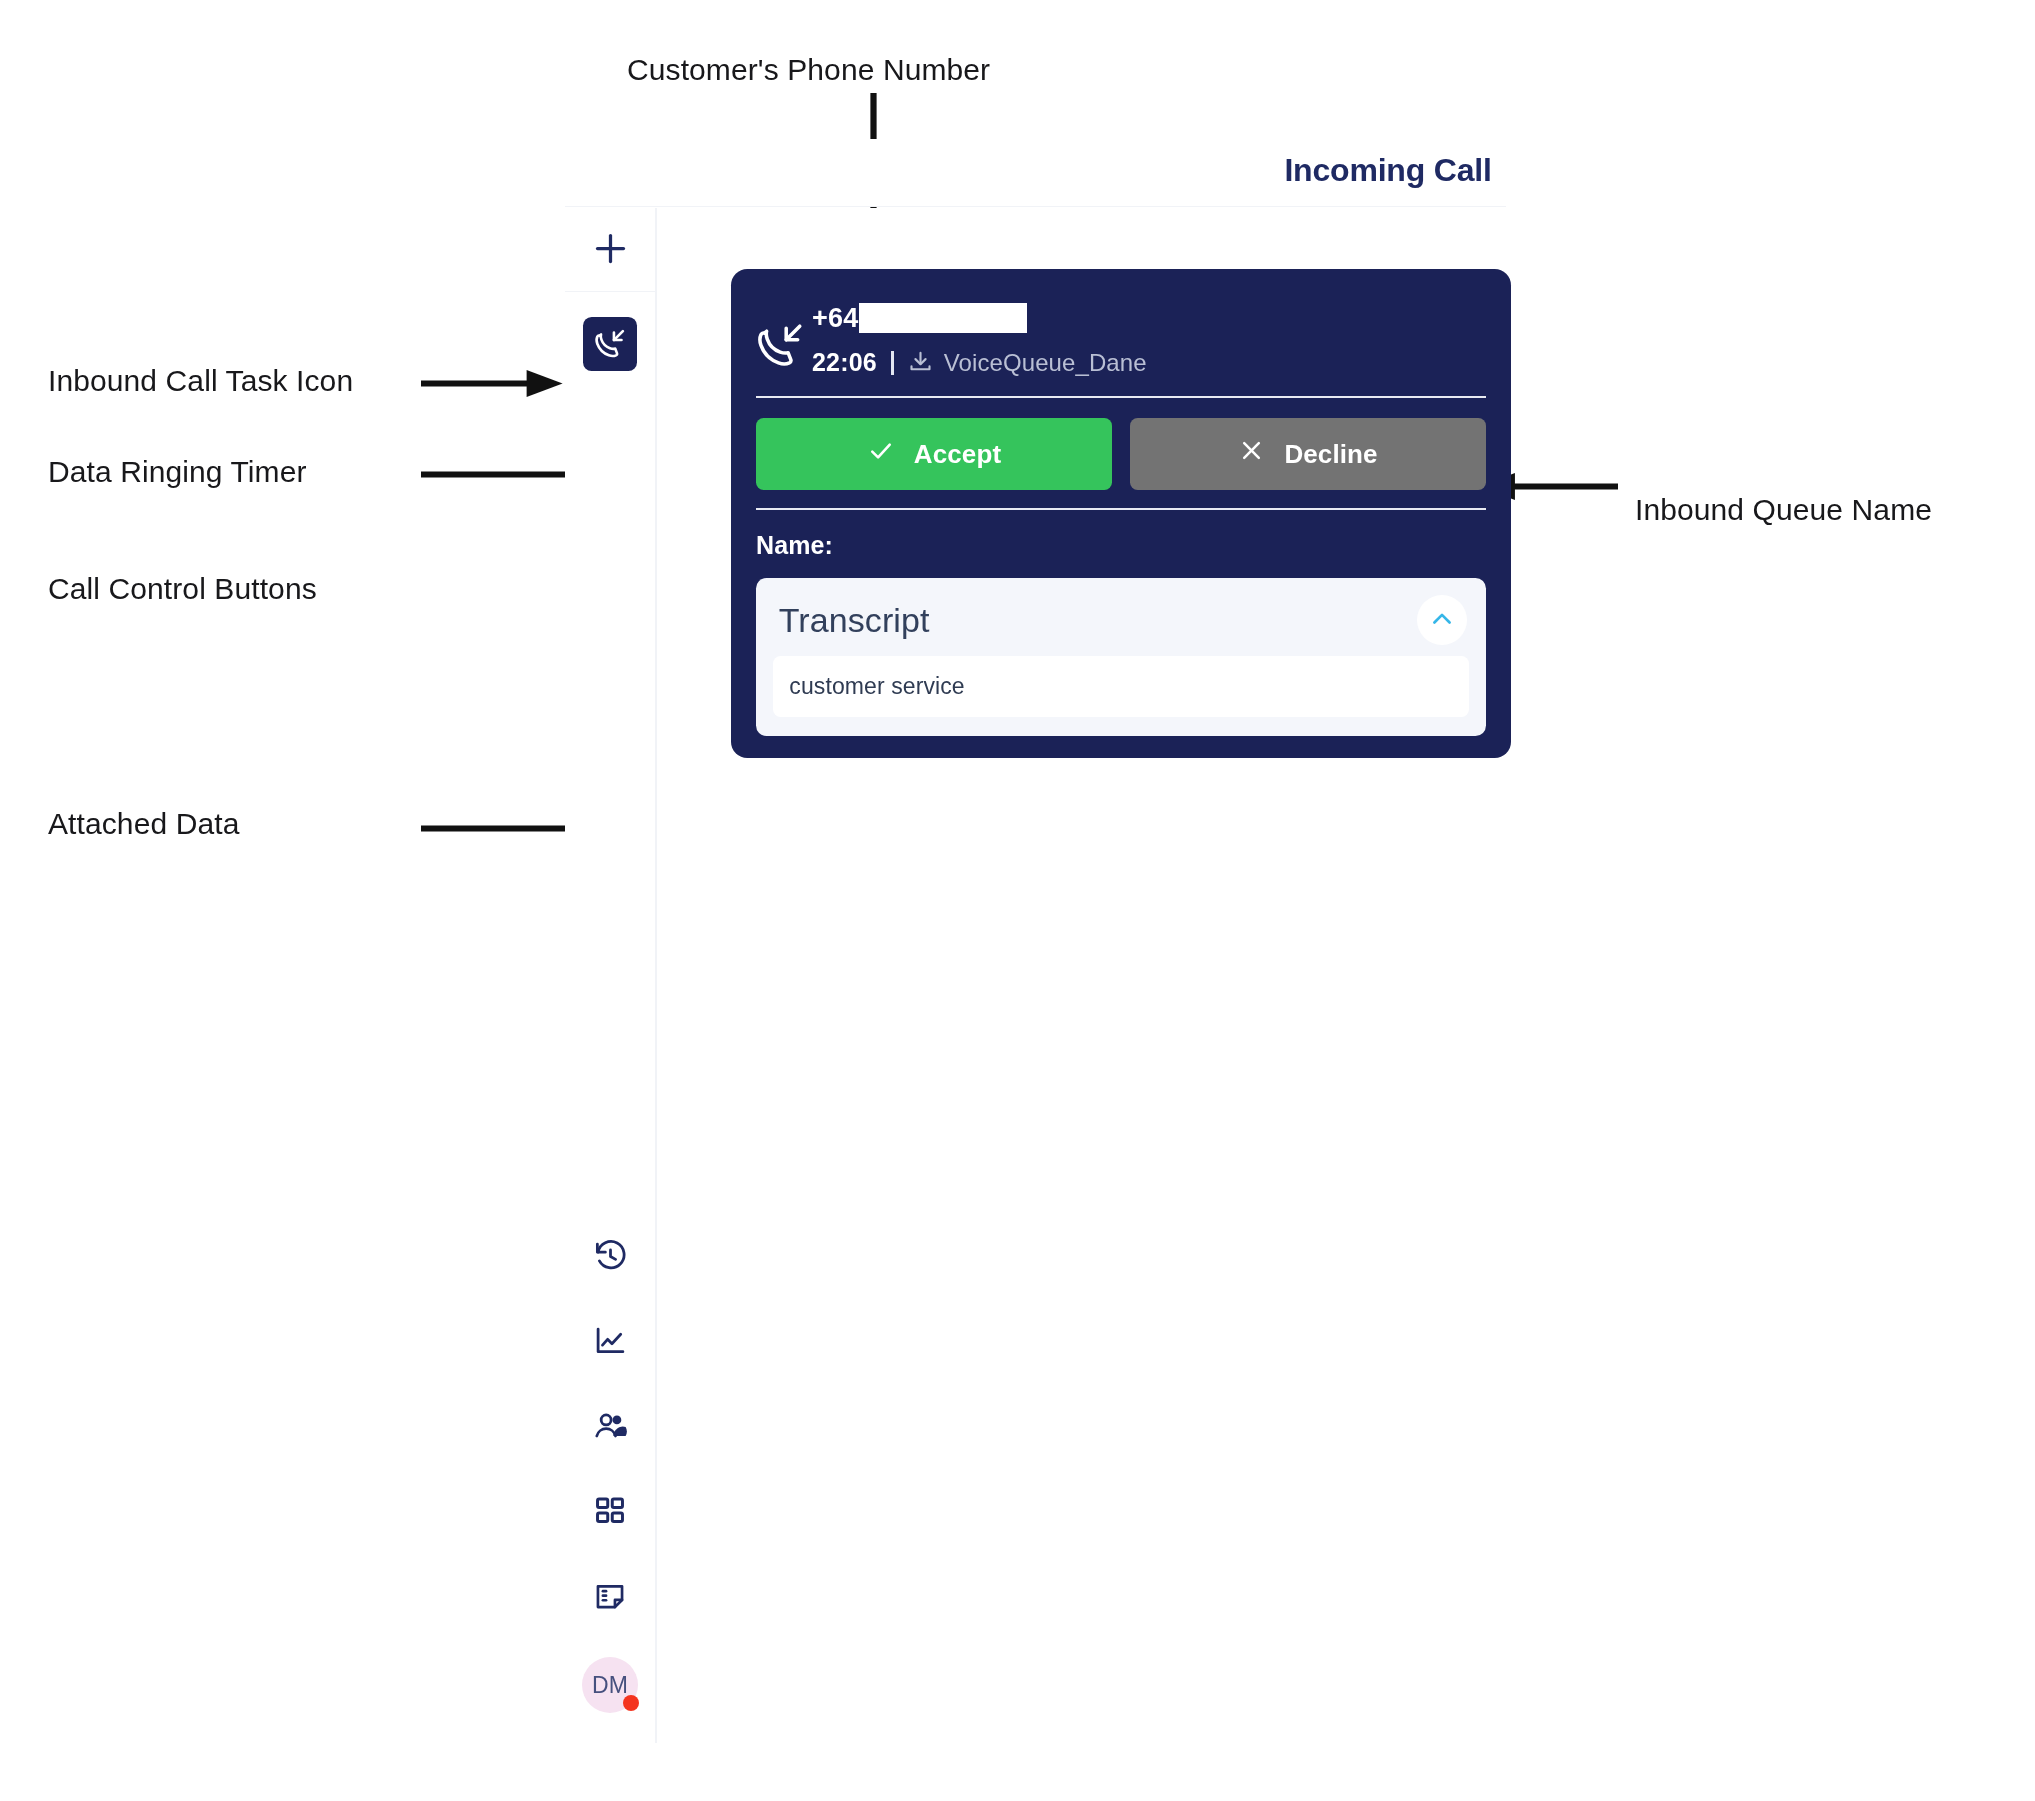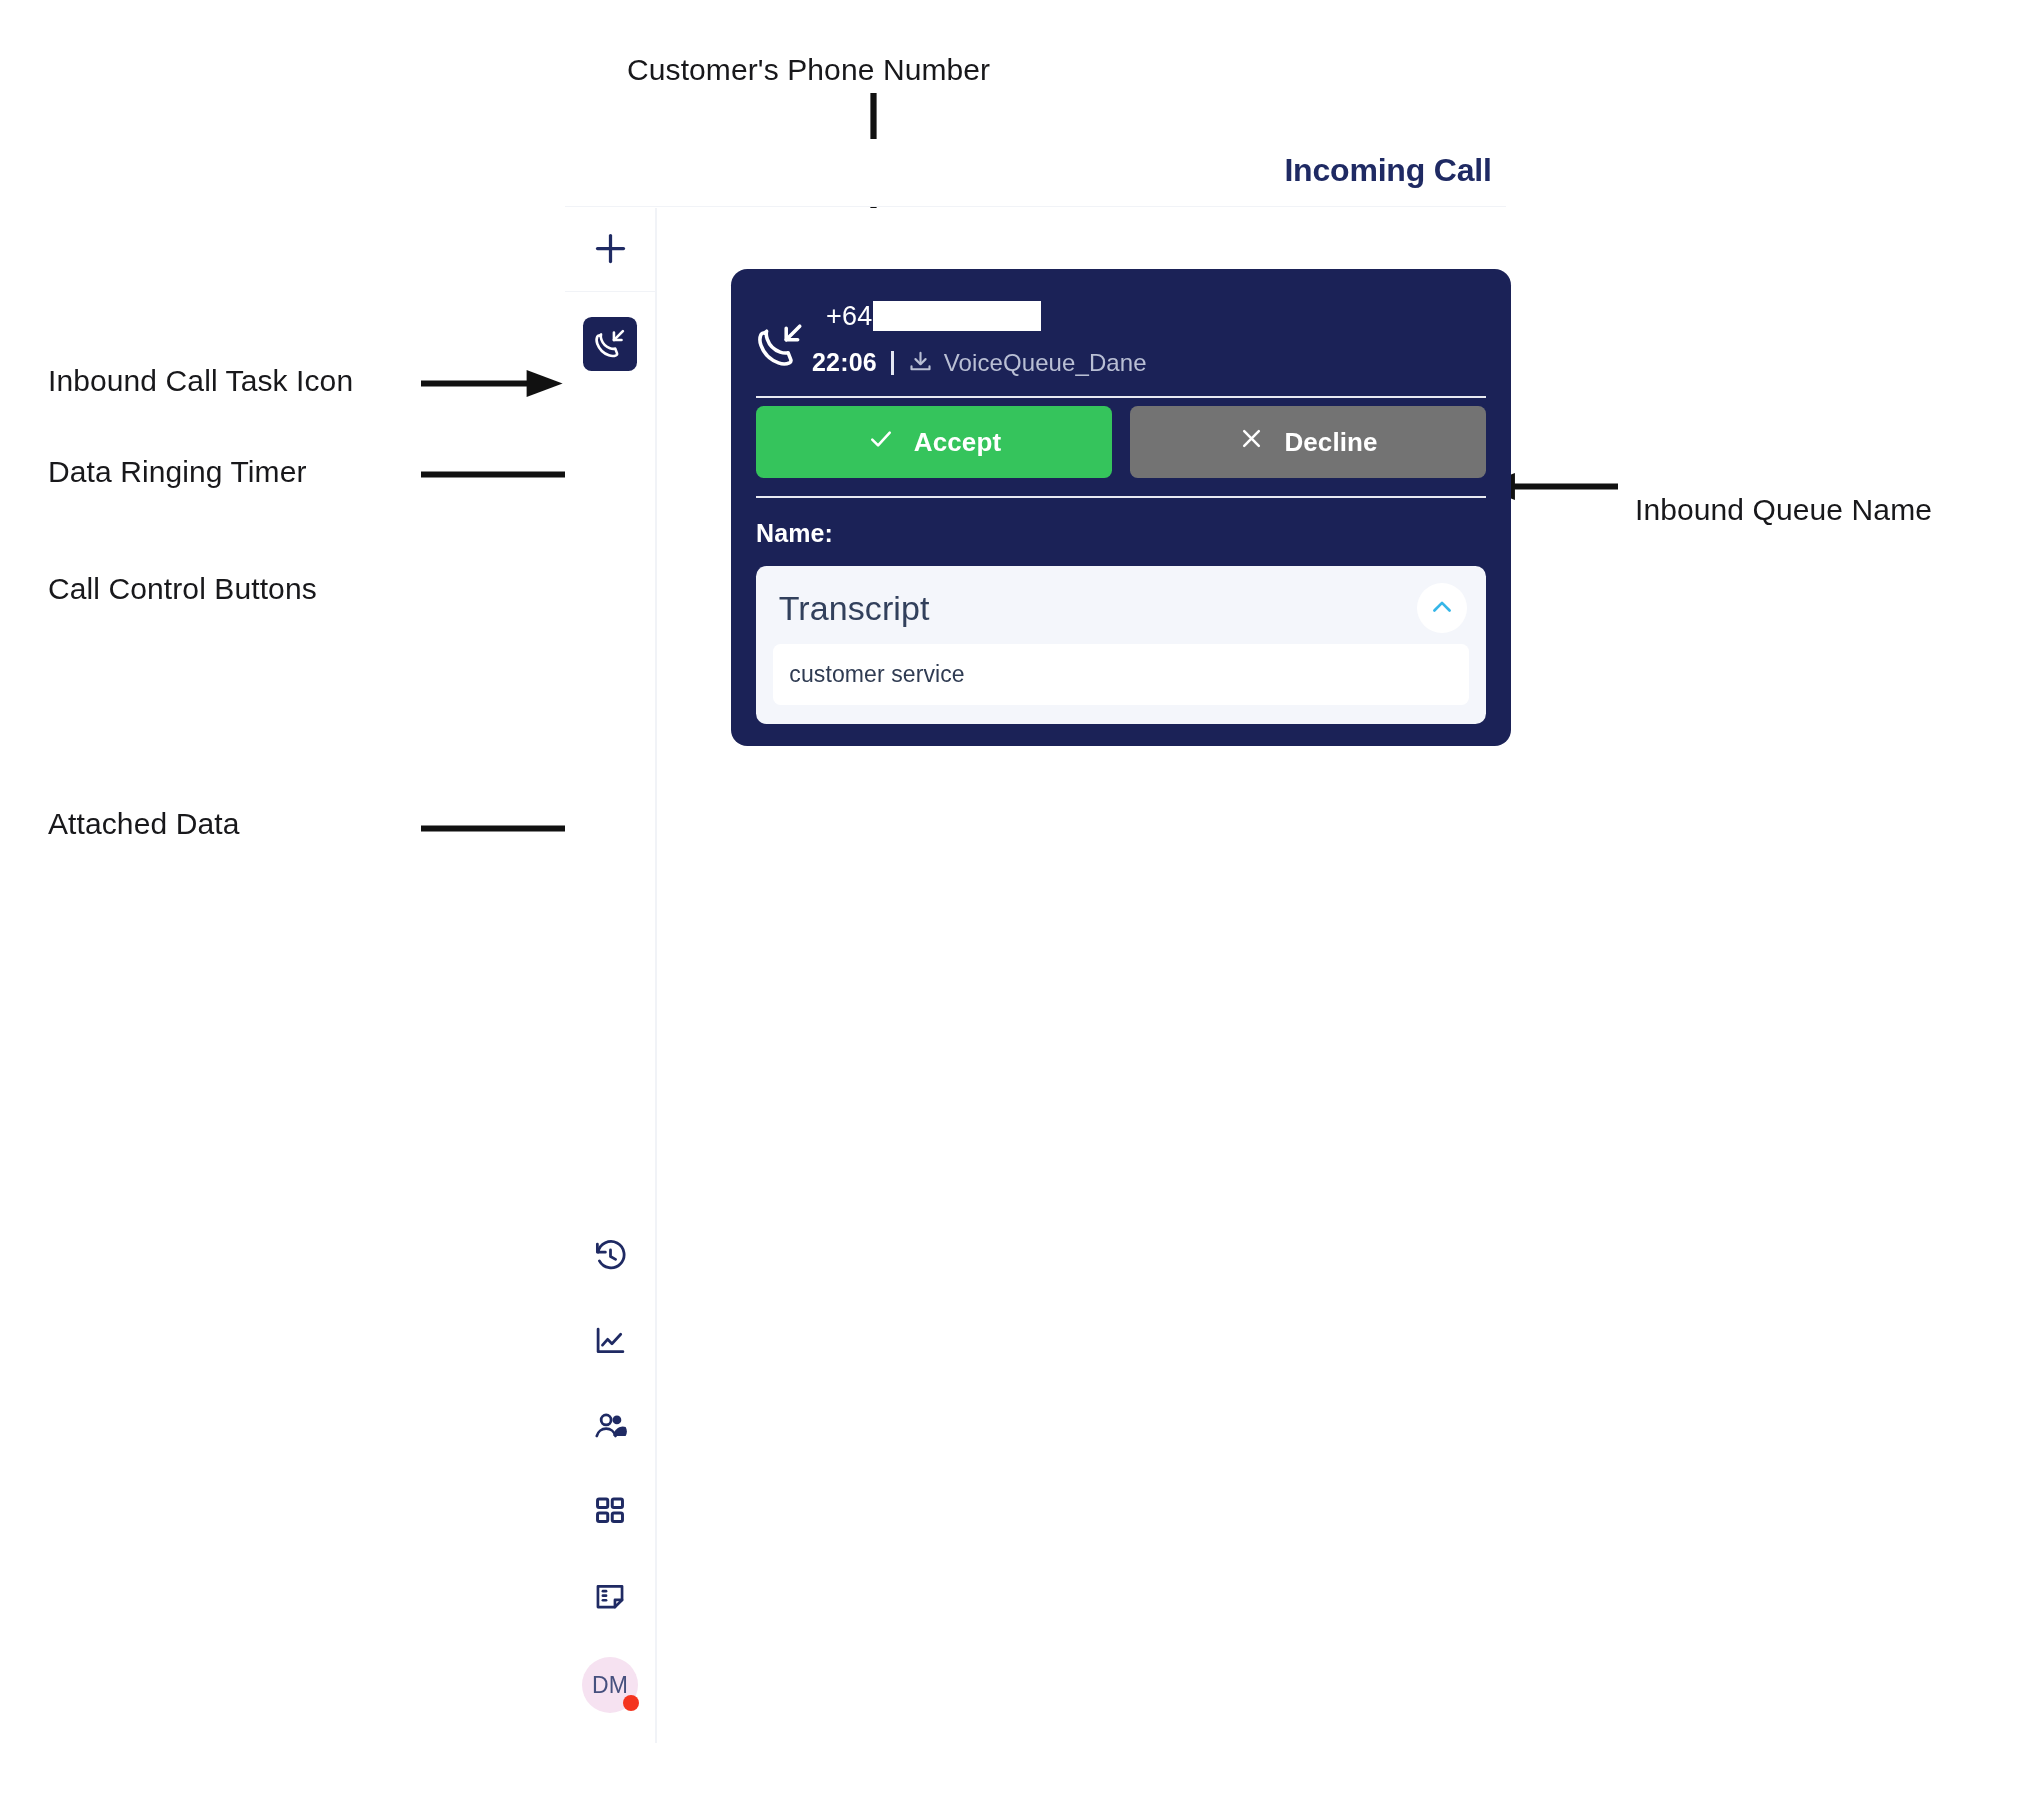--- a/index.html
+++ b/index.html
@@ -177,27 +177,26 @@
   .card-head-icon {
     width: 56px;
     flex: 0 0 56px;
     padding-top: 21px;
     color: #ffffff;
   }
   .card-head-text { flex: 1 1 auto; padding-top: 1.9px; }
 
   .phone-line {
     display: flex;
-    align-items: flex-start;
+    align-items: center;
     font-size: 27px;
-    font-weight: 400;
+    font-weight: 700;
     color: #ffffff;
     letter-spacing: 0.2px;
     height: 35px;
-    margin-left: 14px;
   }
   .phone-redaction {
     display: inline-block;
     width: 168px;
     height: 30px;
     background: #ffffff;
     margin-left: 1px;
   }
   .meta-line {
     display: flex;
@@ -232,21 +231,21 @@
 
   .card-rule {
     height: 1.9px;
     background: #e8eaf2;
     margin: 18px 25px 0 25px;
   }
 
   .card-actions {
     display: flex;
     gap: 18px;
-    padding: 8px 25px 0 25px;
+    padding: 20px 25px 0 25px;
   }
   .act-btn {
     flex: 1 1 0;
     height: 72px;
     border: none;
     border-radius: 7.7px;
     display: flex;
     align-items: center;
     justify-content: center;
     gap: 19px;

